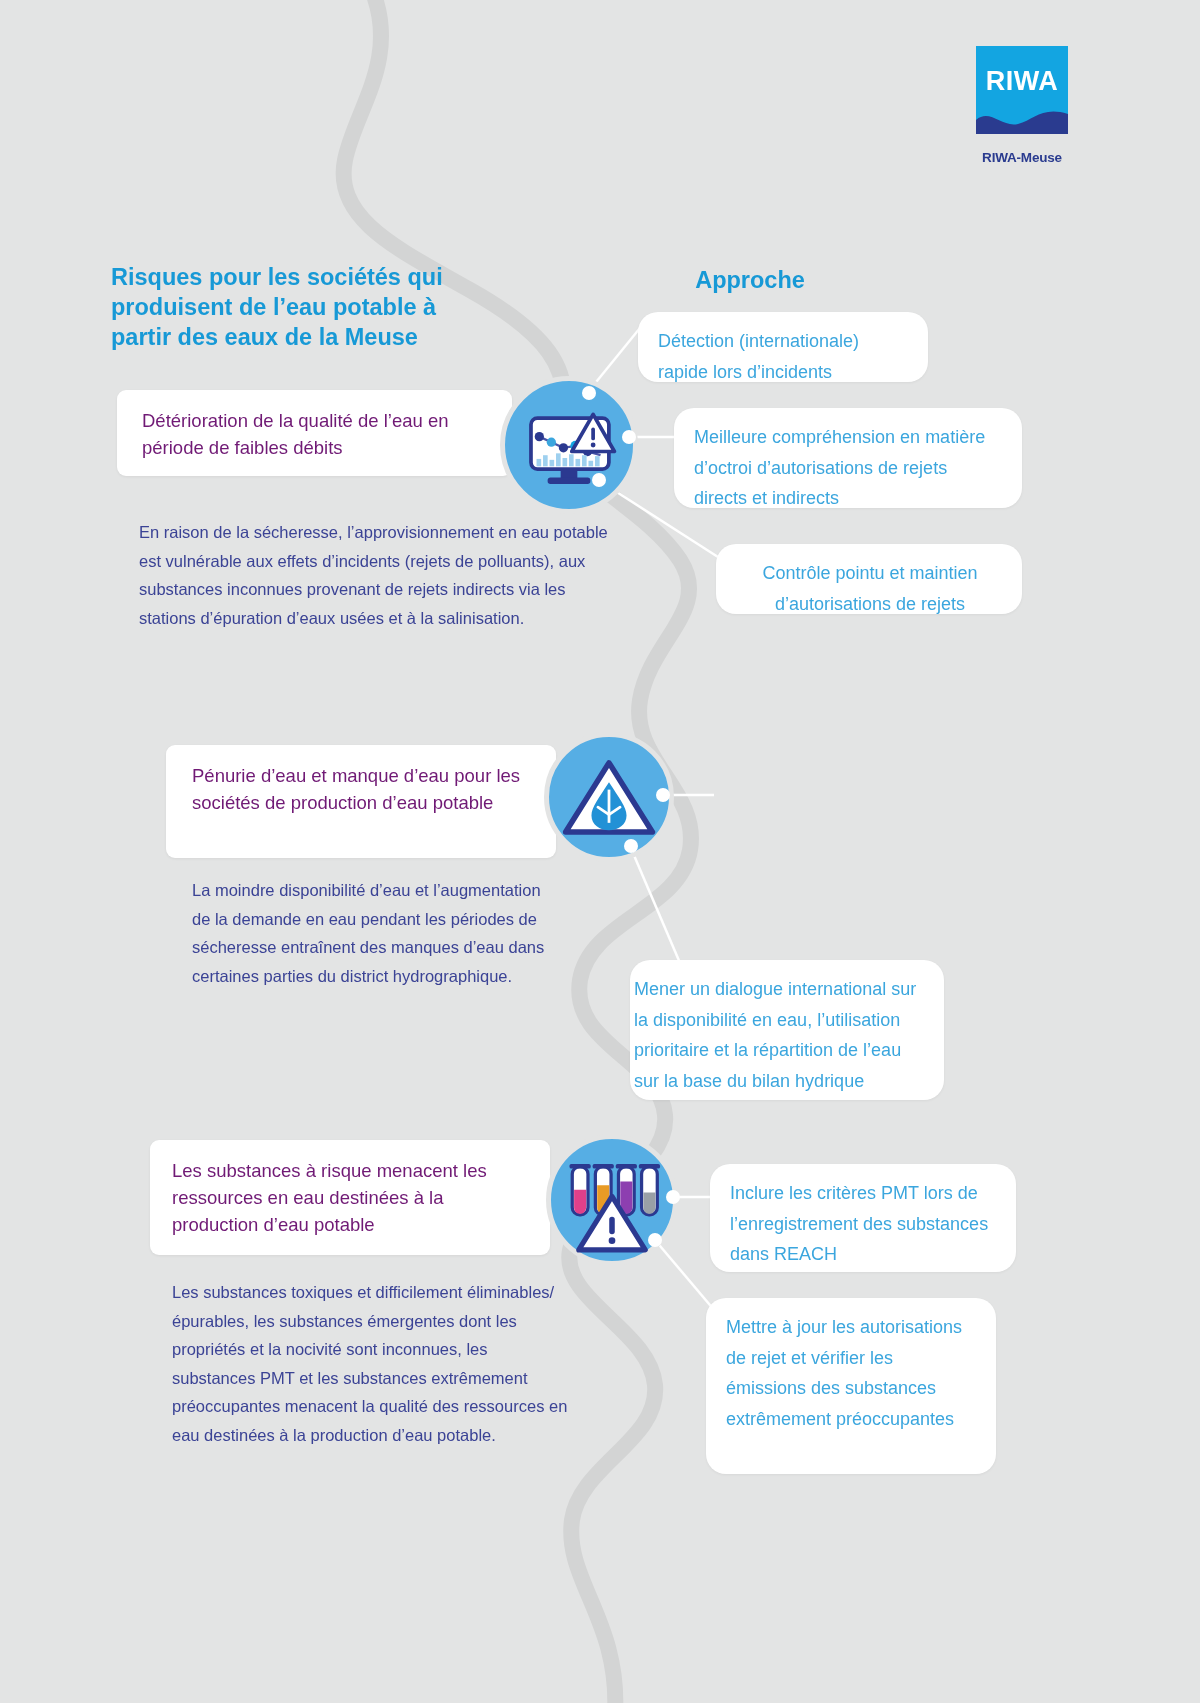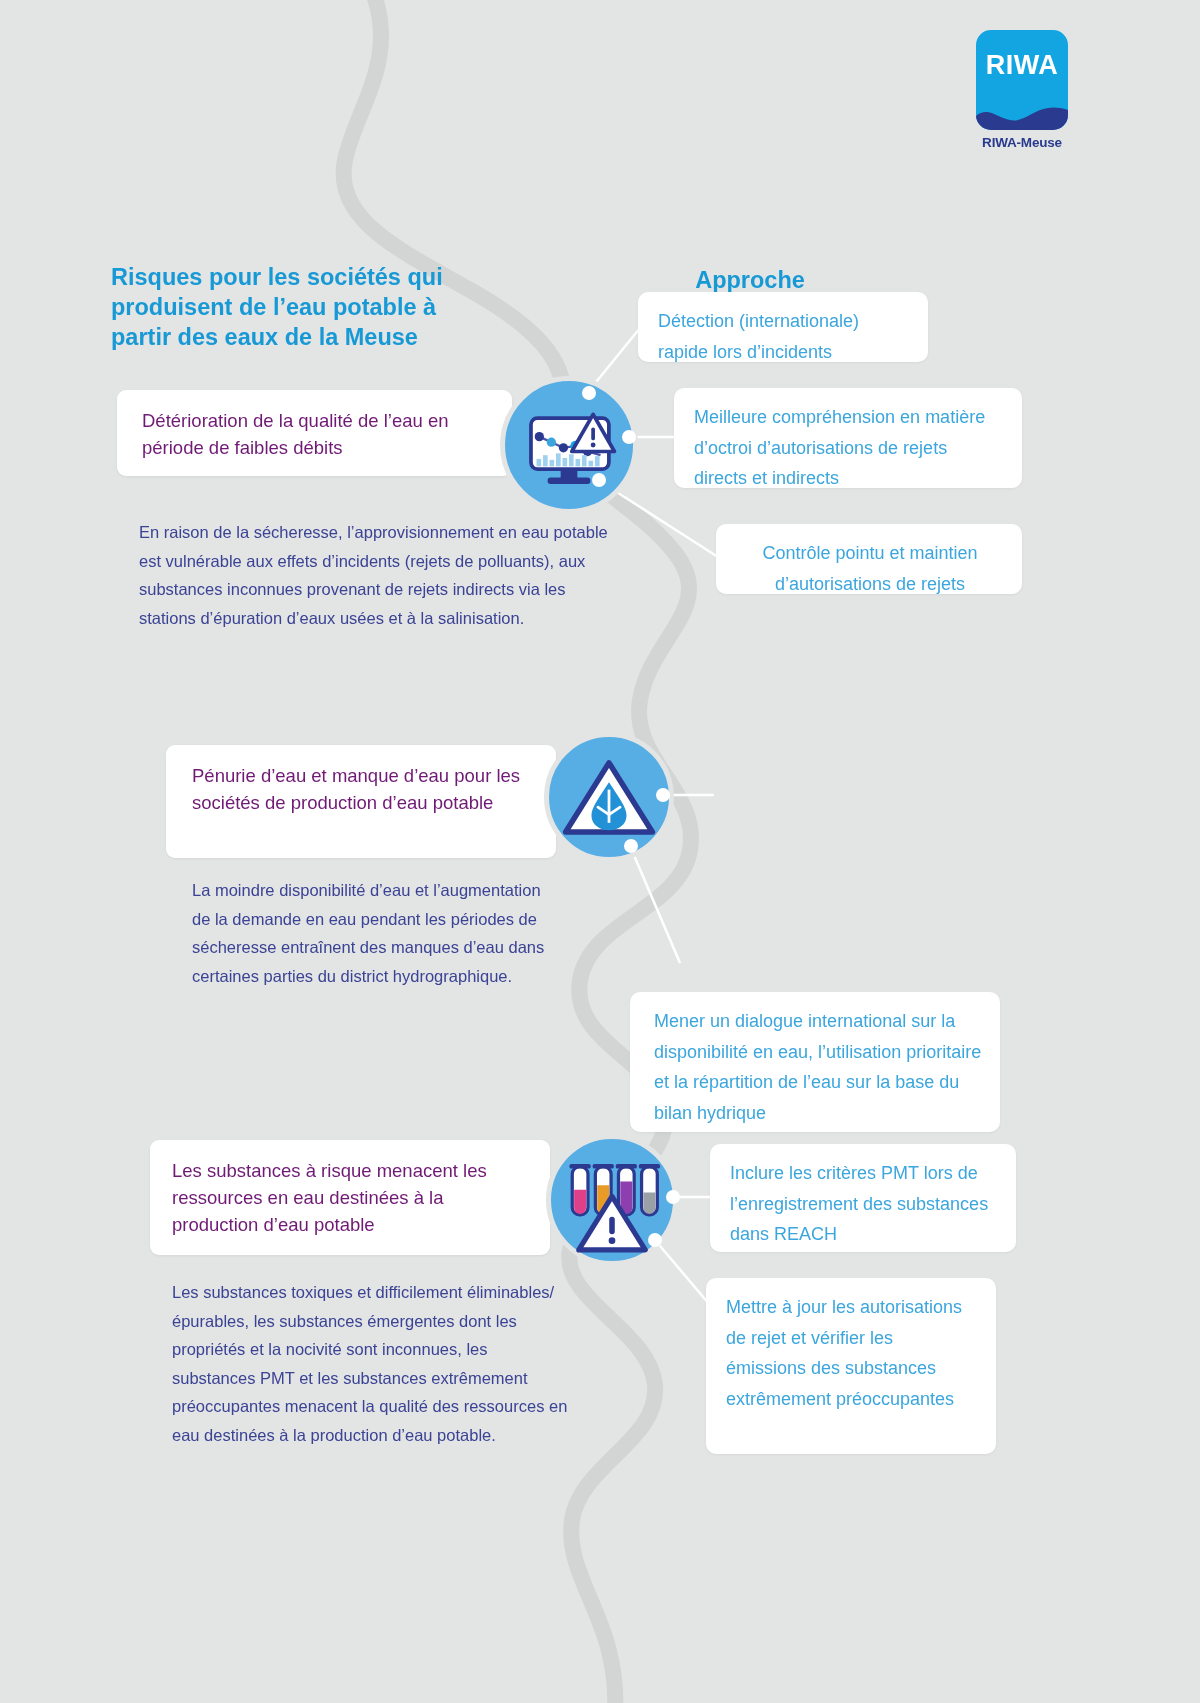--- a/index.html
+++ b/index.html
@@ -28,25 +28,24 @@
   #logo {
     position: absolute;
     left: 972px;
     top: 30px;
     width: 100px;
     text-align: center;
   }
   #logo-mark {
     position: relative;
     width: 92px;
-    height: 100px;
-    margin: 0 auto;
+    height: 88px;
+    margin: 16px auto;
     background: #13a5e1;
     overflow: hidden;
-    border-radius: 15px;
   }
   #logo-mark .logo-text {
     position: absolute;
     left: 0; right: 0;
     top: 20px;
     text-align: center;
     color: #ffffff;
     font-size: 27px;
     font-weight: bold;
     letter-spacing: 0.5px;
@@ -103,26 +102,27 @@
   .risk-body {
     position: absolute;
     color: #3b4395;
     font-size: 16.5px;
     line-height: 28.5px;
     font-weight: normal;
   }
   .approach-card {
     position: absolute;
     background: #ffffff;
-    border-radius: 10px;
+    border-radius: 20px;
     color: #3ba6de;
     font-size: 18px;
     line-height: 30.5px;
     box-sizing: border-box;
     box-shadow: 0 1px 3px rgba(0,0,0,0.05);
+    margin-top: 20px;
   }
 
   
   .icon-circle {
     position: absolute;
     border-radius: 50%;
     background: #56aee4;
     border: 5px solid #e3e4e4;
     box-sizing: border-box;
   }
@@ -254,21 +254,21 @@
     <svg viewBox="0 0 130 130" width="120" height="120" style="position:absolute;left:0;top:0;">
       <path d="M 65 28 L 112 103 L 18 103 Z" fill="#ffffff" stroke="#2b3990" stroke-width="6" stroke-linejoin="round"></path>
       <path d="M 65 49 C 76 66, 84 76, 84 85 C 84 95, 75 101, 65 101 C 55 101, 46 95, 46 85 C 46 76, 54 66, 65 49 Z" fill="#2291d6"></path>
       <path d="M 65 57 L 65 93" stroke="#ffffff" stroke-width="3"></path>
       <path d="M 53 76 L 65 84 L 77 76" fill="none" stroke="#ffffff" stroke-width="3" stroke-linecap="round" stroke-linejoin="round"></path>
     </svg>
   </div>
   <div class="node-dot" style="left:656px; top:788px;"></div>
   <div class="node-dot" style="left:624px; top:839px;"></div>
 
-  <div class="approach-card" style="left:630px; top:992px; width:370px; height:140px; padding:14px 18px 0 24px;">
+  <div class="approach-card" style="left:630px; top:940px; width:314px; height:140px; padding:14px 18px 0 4px;">
     <span>Mener un dialogue international sur la disponibilité en eau, l’utilisation prioritaire et la répartition de l’eau sur la base du bilan hydrique</span>
   </div>
 
   <div class="risk-card" style="left:150px; top:1140px; width:400px; height:115px; padding:17px 24px 0 22px;">
     <span>Les substances à risque menacent les ressources en eau destinées à la production d’eau potable</span>
   </div>
 
   <div class="risk-body" style="left:172px; top:1278px; width:400px;">
     <span>Les substances toxiques et difficilement éliminables/épurables, les substances émergentes dont les propriétés et la nocivité sont inconnues, les substances PMT et les substances extrêmement préoccupantes menacent la qualité des ressources en eau destinées à la production d’eau potable.</span>
   </div>

